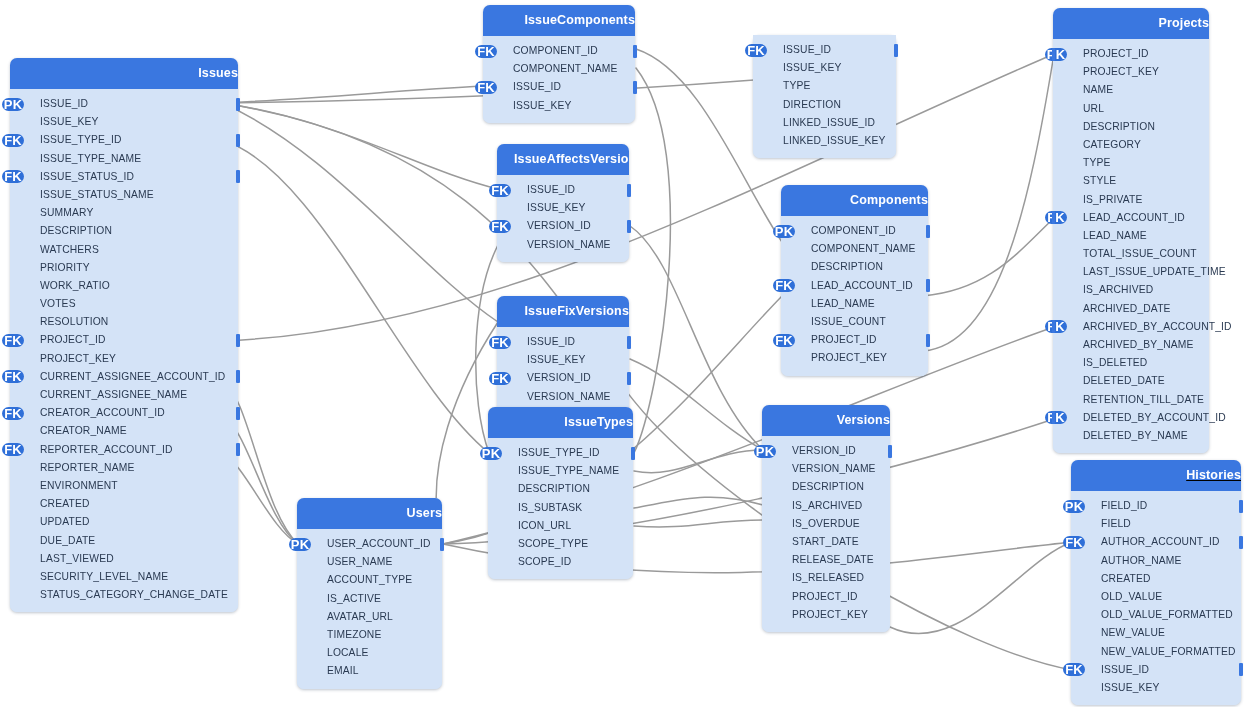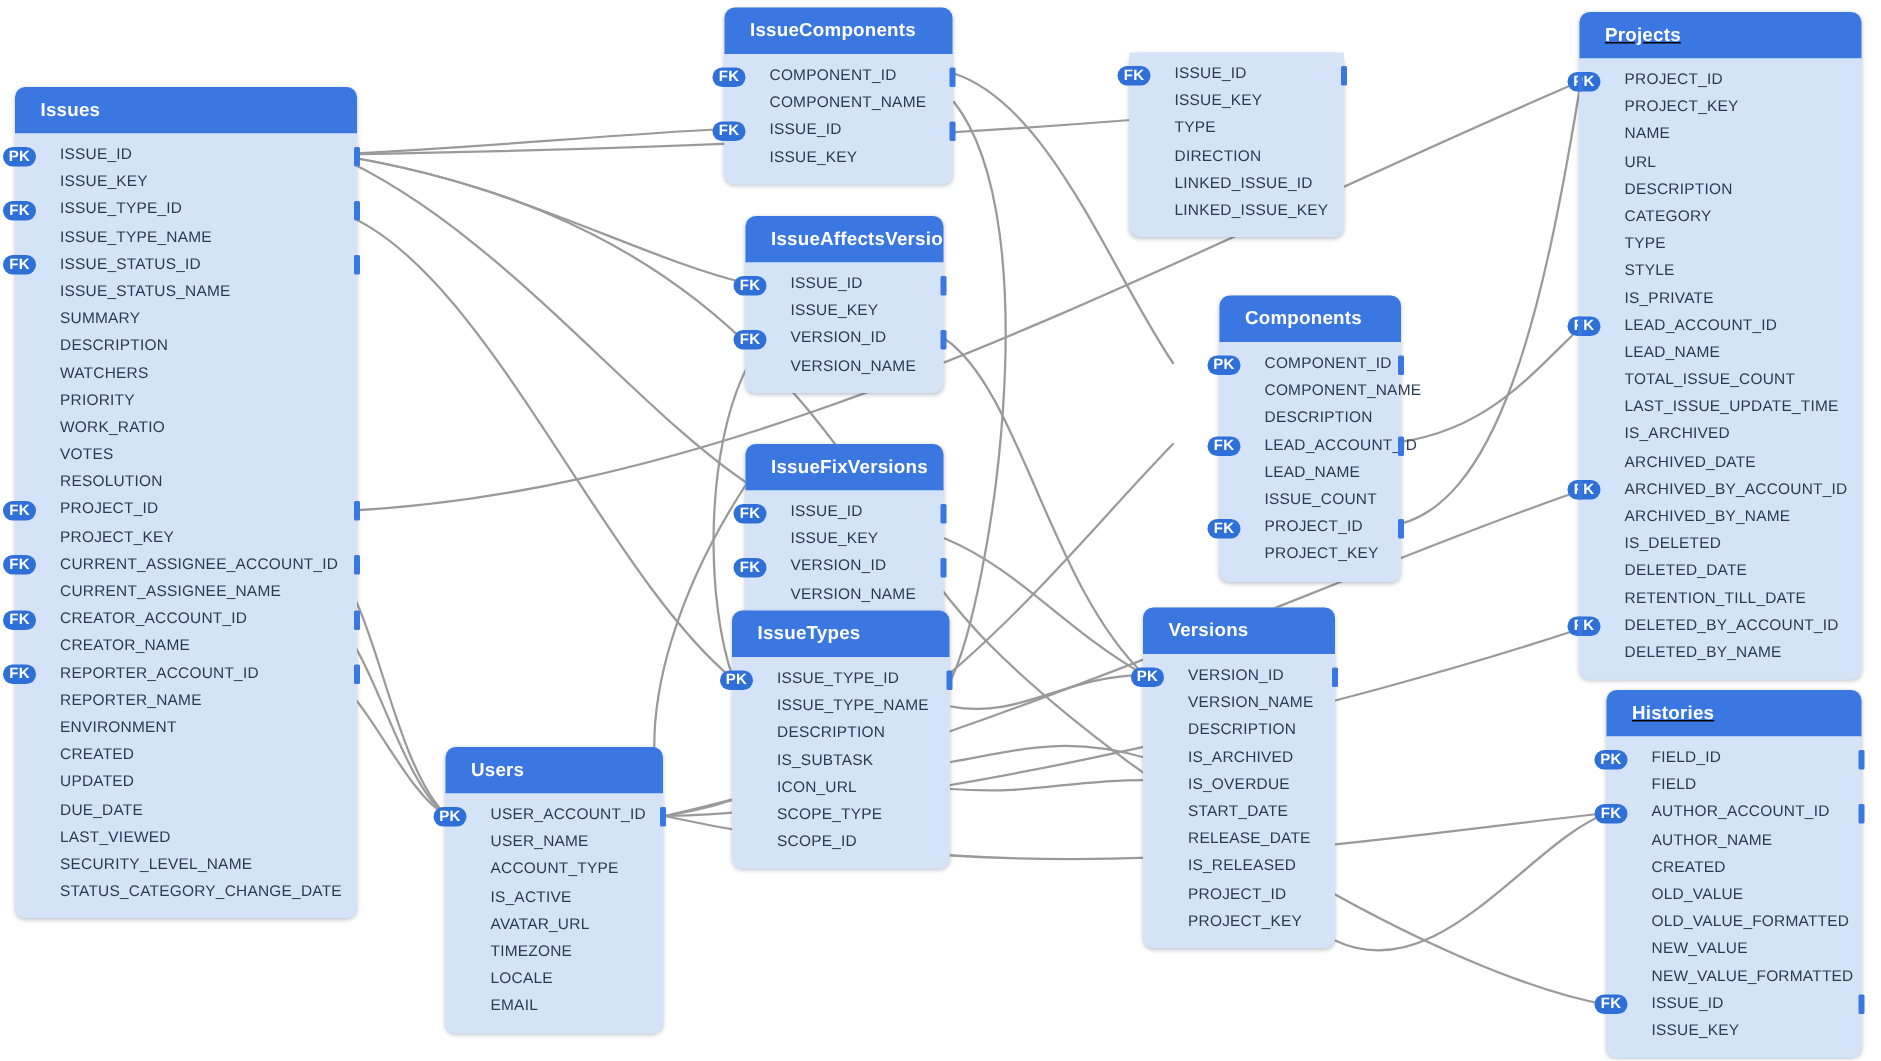--- a/index.html
+++ b/index.html
@@ -42,20 +42,21 @@
     border-radius: 7px 7px 0 0;
     background: #3a77e0;
     color: #ffffff;
     font-size: 12.5px;
     font-weight: bold;
     line-height: 31px;
     padding-left: 17px;
     letter-spacing: 0.15px;
     white-space: nowrap;
     overflow: hidden;
+    text-align: right;
   }
   .erd-body {
     position: relative;
     padding: 6px 0 8px 0;
     border-radius: 0 0 7px 7px;
     background: #d4e3f7;
   }
   .erd-row {
     position: relative;
     height: 18.2px;
@@ -74,21 +75,21 @@
     position: absolute;
     left: -8px;
     top: 2.6px;
     width: 22px;
     height: 13px;
     line-height: 13px;
     text-align: center;
     border-radius: 7px;
     background: #2f6fd8;
     color: #ffffff;
-    font-size: 10px;
+    font-size: 13px;
     font-weight: bold;
     letter-spacing: 0.2px;
   }
   .port {
     position: absolute;
     width: 3.5px;
     height: 13px;
     border-radius: 1px;
     background: #3a77e0;
   }
@@ -173,21 +174,21 @@
       <div class="erd-table" style="left: 753px; top: 35px; width: 143px;">
         <div class="erd-body">
           <div class="erd-row"><span class="key-badge">FK</span><span class="erd-col">ISSUE_ID</span><span class="port right" style="top: 2.6px;"></span></div>
           <div class="erd-row"><span class="erd-col">ISSUE_KEY</span></div>
           <div class="erd-row"><span class="erd-col">TYPE</span></div>
           <div class="erd-row"><span class="erd-col">DIRECTION</span></div>
           <div class="erd-row"><span class="erd-col">LINKED_ISSUE_ID</span></div>
           <div class="erd-row"><span class="erd-col">LINKED_ISSUE_KEY</span></div>
         </div>
       </div>
-      <div class="erd-table" style="left: 1053px; top: 8px; width: 188px; text-decoration: underline;">
+      <div class="erd-table" style="left: 1053px; top: 8px; width: 156px;">
         <div class="erd-header">Projects</div>
         <div class="erd-body">
           <div class="erd-row"><span class="key-badge">PK</span><span class="erd-col">PROJECT_ID</span><span class="port left" style="top: 2.6px;"></span></div>
           <div class="erd-row"><span class="erd-col">PROJECT_KEY</span></div>
           <div class="erd-row"><span class="erd-col">NAME</span></div>
           <div class="erd-row"><span class="erd-col">URL</span></div>
           <div class="erd-row"><span class="erd-col">DESCRIPTION</span></div>
           <div class="erd-row"><span class="erd-col">CATEGORY</span></div>
           <div class="erd-row"><span class="erd-col">TYPE</span></div>
           <div class="erd-row"><span class="erd-col">STYLE</span></div>
@@ -209,21 +210,21 @@
       </div>
       <div class="erd-table" style="left: 497px; top: 144px; width: 132px;">
         <div class="erd-header">IssueAffectsVersions</div>
         <div class="erd-body">
           <div class="erd-row"><span class="key-badge">FK</span><span class="erd-col">ISSUE_ID</span><span class="port right" style="top: 2.6px;"></span></div>
           <div class="erd-row"><span class="erd-col">ISSUE_KEY</span></div>
           <div class="erd-row"><span class="key-badge">FK</span><span class="erd-col">VERSION_ID</span><span class="port right" style="top: 2.6px;"></span></div>
           <div class="erd-row"><span class="erd-col">VERSION_NAME</span></div>
         </div>
       </div>
-      <div class="erd-table" style="left: 781px; top: 197px; width: 121px; margin-left: 32px;">
+      <div class="erd-table" style="left: 781px; top: 185px; width: 147px;">
         <div class="erd-header">Components</div>
         <div class="erd-body">
           <div class="erd-row"><span class="key-badge">PK</span><span class="erd-col">COMPONENT_ID</span><span class="port right" style="top: 2.6px;"></span></div>
           <div class="erd-row"><span class="erd-col">COMPONENT_NAME</span></div>
           <div class="erd-row"><span class="erd-col">DESCRIPTION</span></div>
           <div class="erd-row"><span class="key-badge">FK</span><span class="erd-col">LEAD_ACCOUNT_ID</span><span class="port right" style="top: 2.6px;"></span></div>
           <div class="erd-row"><span class="erd-col">LEAD_NAME</span></div>
           <div class="erd-row"><span class="erd-col">ISSUE_COUNT</span></div>
           <div class="erd-row"><span class="key-badge">FK</span><span class="erd-col">PROJECT_ID</span><span class="port right" style="top: 2.6px;"></span></div>
           <div class="erd-row"><span class="erd-col">PROJECT_KEY</span></div>

